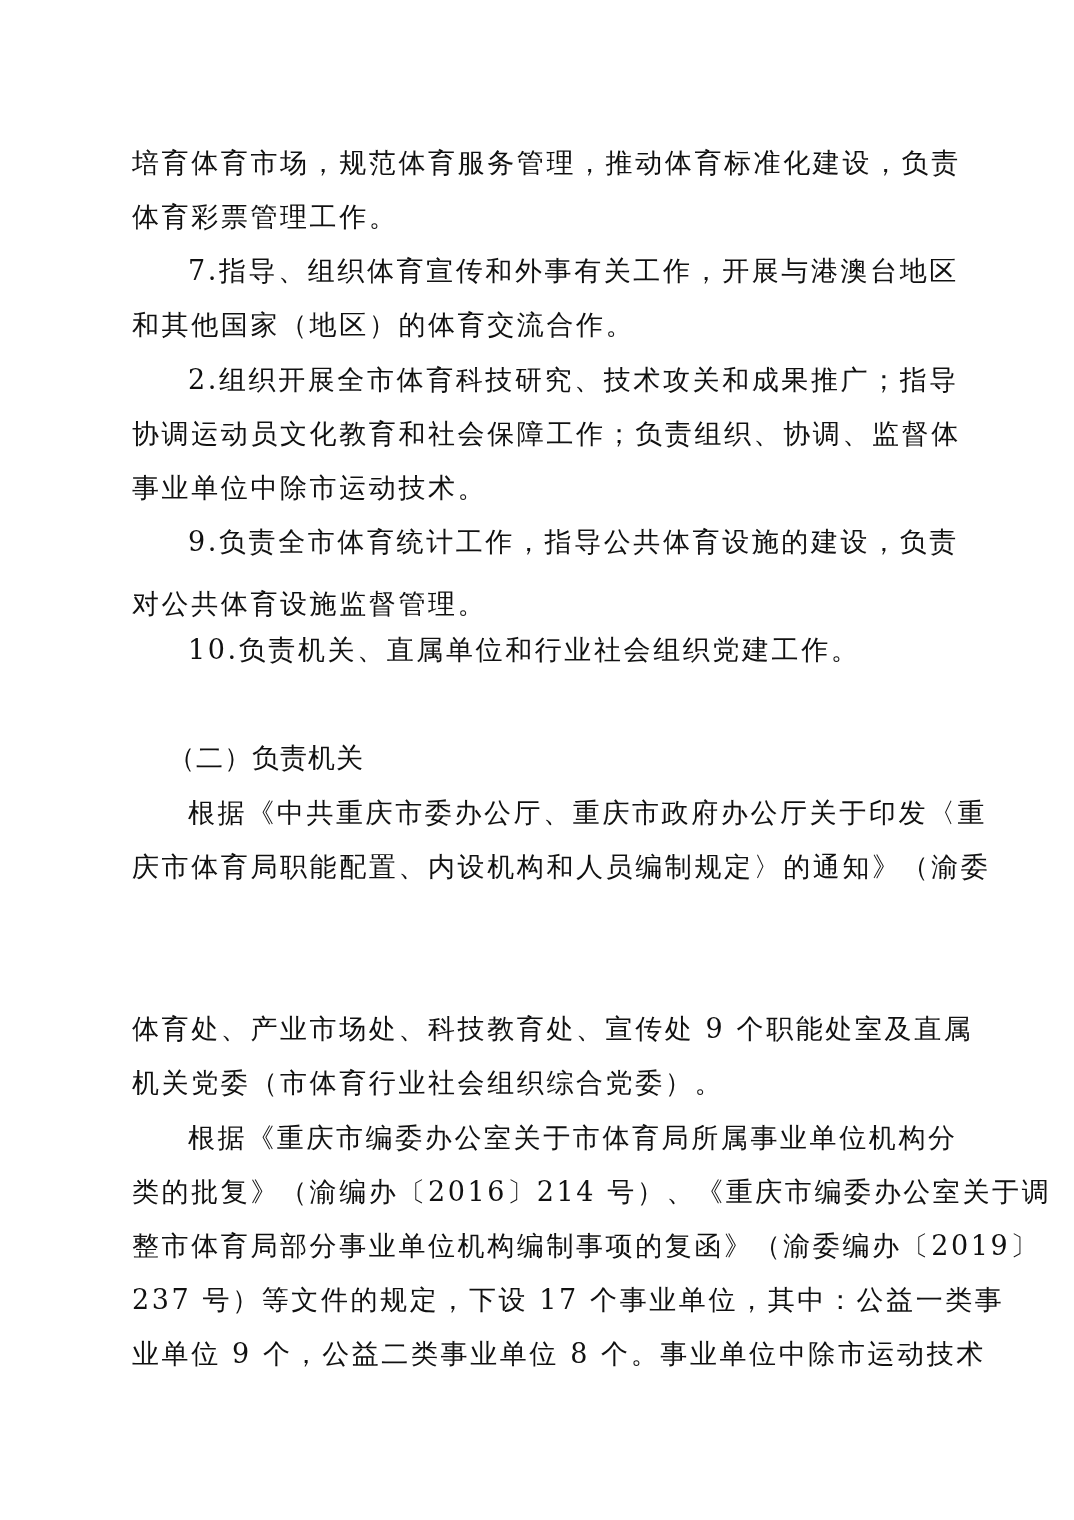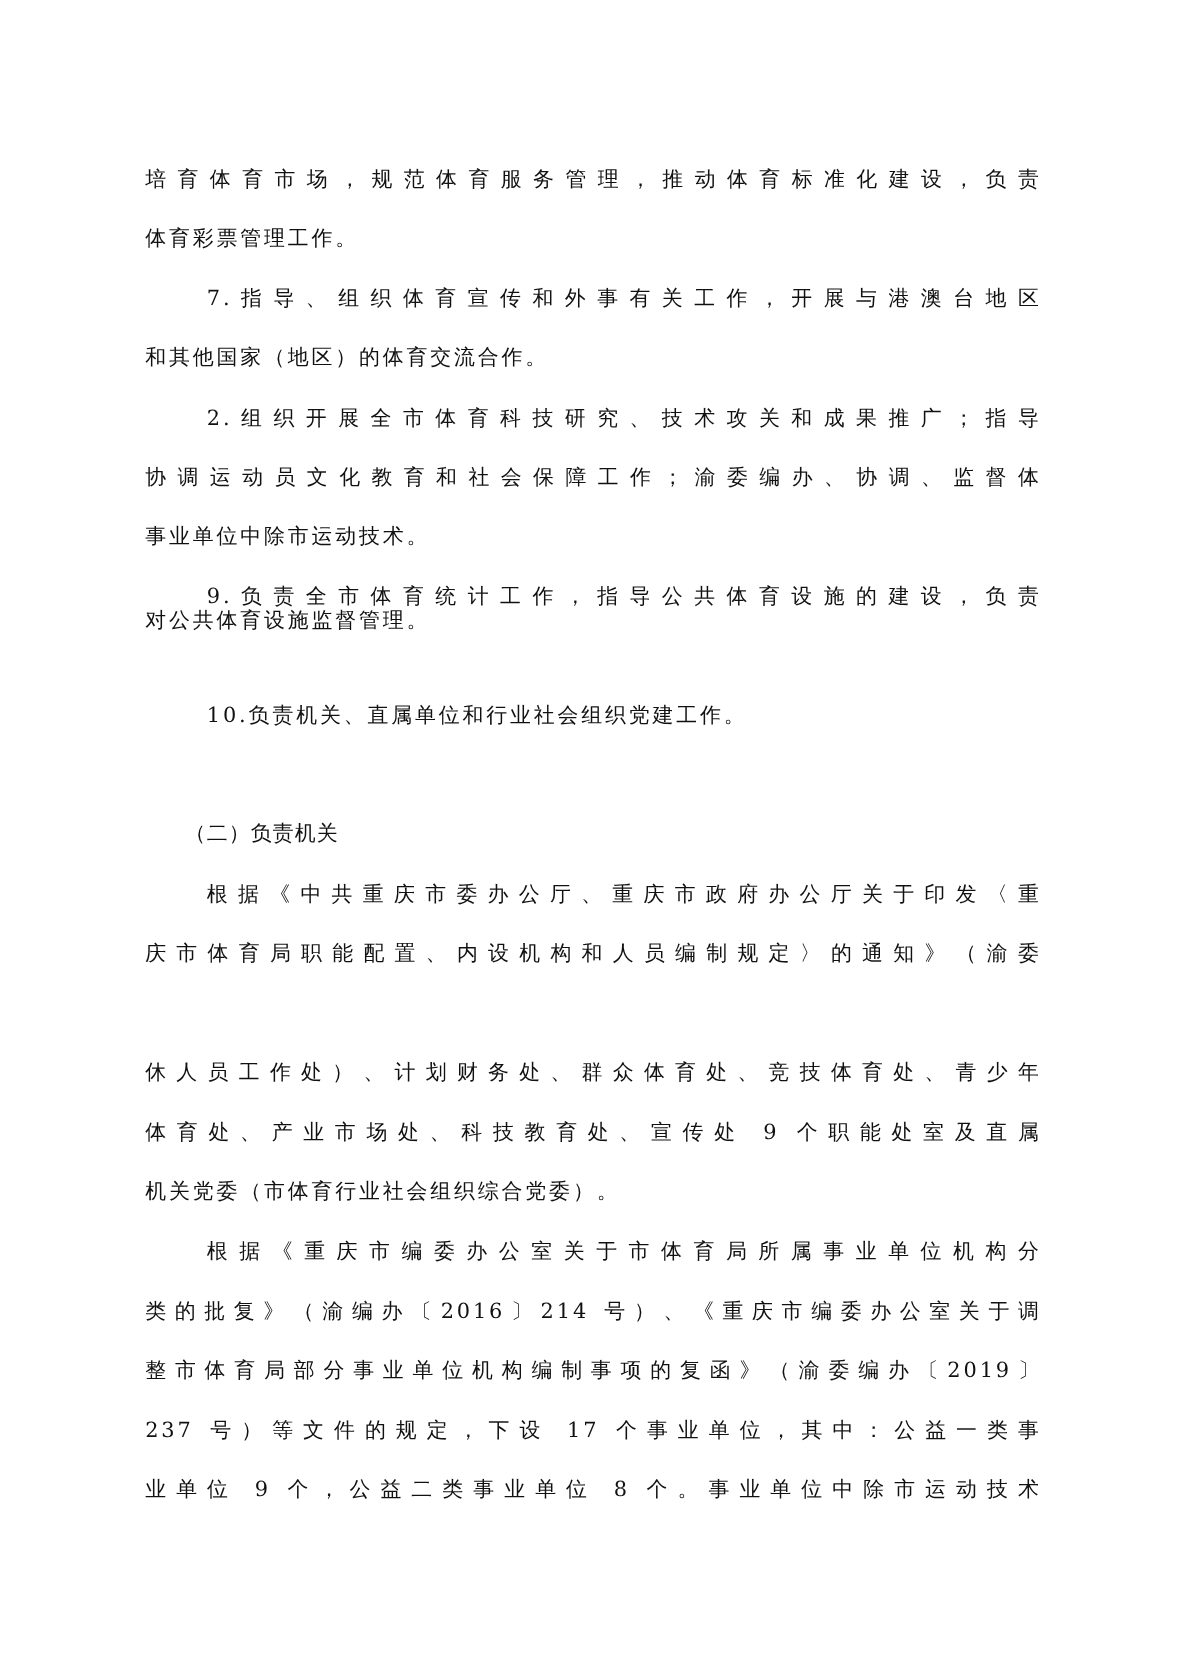--- a/index.html
+++ b/index.html
@@ -4,21 +4,21 @@
   <style>
     html, body { margin: 0; padding: 0; background: #ffffff; }
     body { width: 1074px; height: 1520px; position: relative; overflow: hidden; }
     .page { position: absolute; left: 0; top: 0; width: 1074px; height: 1520px; background: #ffffff; }
     .line {
       position: absolute;
       left: 132px;
       width: 815px;
       height: 40px;
       font-family: "DejaVu Serif", serif;
-      font-size: 19px;
+      font-size: 27px;
       line-height: 40px;
       color: #111111;
       white-space: nowrap;
       letter-spacing: 2.6px;
       text-align: justify;
       text-align-last: justify;
     }
     .line.last { text-align-last: left; }
     .line.indent { left: 188px; width: 759px; }
     .line.heading { left: 168px; width: 779px; letter-spacing: 1px; text-align-last: left; }
@@ -27,33 +27,32 @@
 <body>
 
 <div class="page">
   <div class="line" style="top:143px">培育体育市场，规范体育服务管理，推动体育标准化建设，负责</div>
   <div class="line last" style="top:197px">体育彩票管理工作。</div>
 
   <div class="line indent" style="top:251px">7.指导、组织体育宣传和外事有关工作，开展与港澳台地区</div>
   <div class="line last" style="top:305px">和其他国家（地区）的体育交流合作。</div>
 
   <div class="line indent" style="top:360px">2.组织开展全市体育科技研究、技术攻关和成果推广；指导</div>
-  <div class="line" style="top:414px">协调运动员文化教育和社会保障工作；渝委编办、协调、监督体</div>
+  <div class="line" style="top:414px">协调运动员文化教育和社会保障工作；负责组织、协调、监督体</div>
   <div class="line last" style="top:468px">事业单位中除市运动技术。</div>
 
   <div class="line indent" style="top:522px">9.负责全市体育统计工作，指导公共体育设施的建设，负责</div>
-  <div class="line last" style="top:544px">对公共体育设施监督管理。</div>
+  <div class="line last" style="top:584px">对公共体育设施监督管理。</div>
 
   <div class="line indent last" style="top:630px">10.负责机关、直属单位和行业社会组织党建工作。</div>
 
   <div class="line heading" style="top:738px">（二）负责机关</div>
 
   <div class="line indent" style="top:793px">根据《中共重庆市委办公厅、重庆市政府办公厅关于印发〈重</div>
   <div class="line" style="top:847px">庆市体育局职能配置、内设机构和人员编制规定〉的通知》（渝委</div>
-  <div class="line" style="top:955px">休人员工作处）、计划财务处、群众体育处、竞技体育处、青少年</div>
   <div class="line" style="top:1009px">体育处、产业市场处、科技教育处、宣传处 9 个职能处室及直属</div>
   <div class="line last" style="top:1063px">机关党委（市体育行业社会组织综合党委）。</div>
 
   <div class="line indent" style="top:1118px">根据《重庆市编委办公室关于市体育局所属事业单位机构分</div>
   <div class="line" style="top:1172px">类的批复》（渝编办〔2016〕214 号）、《重庆市编委办公室关于调</div>
   <div class="line" style="top:1226px">整市体育局部分事业单位机构编制事项的复函》（渝委编办〔2019〕</div>
   <div class="line" style="top:1280px">237 号）等文件的规定，下设 17 个事业单位，其中：公益一类事</div>
   <div class="line" style="top:1334px">业单位 9 个，公益二类事业单位 8 个。事业单位中除市运动技术</div>
 </div>
 

